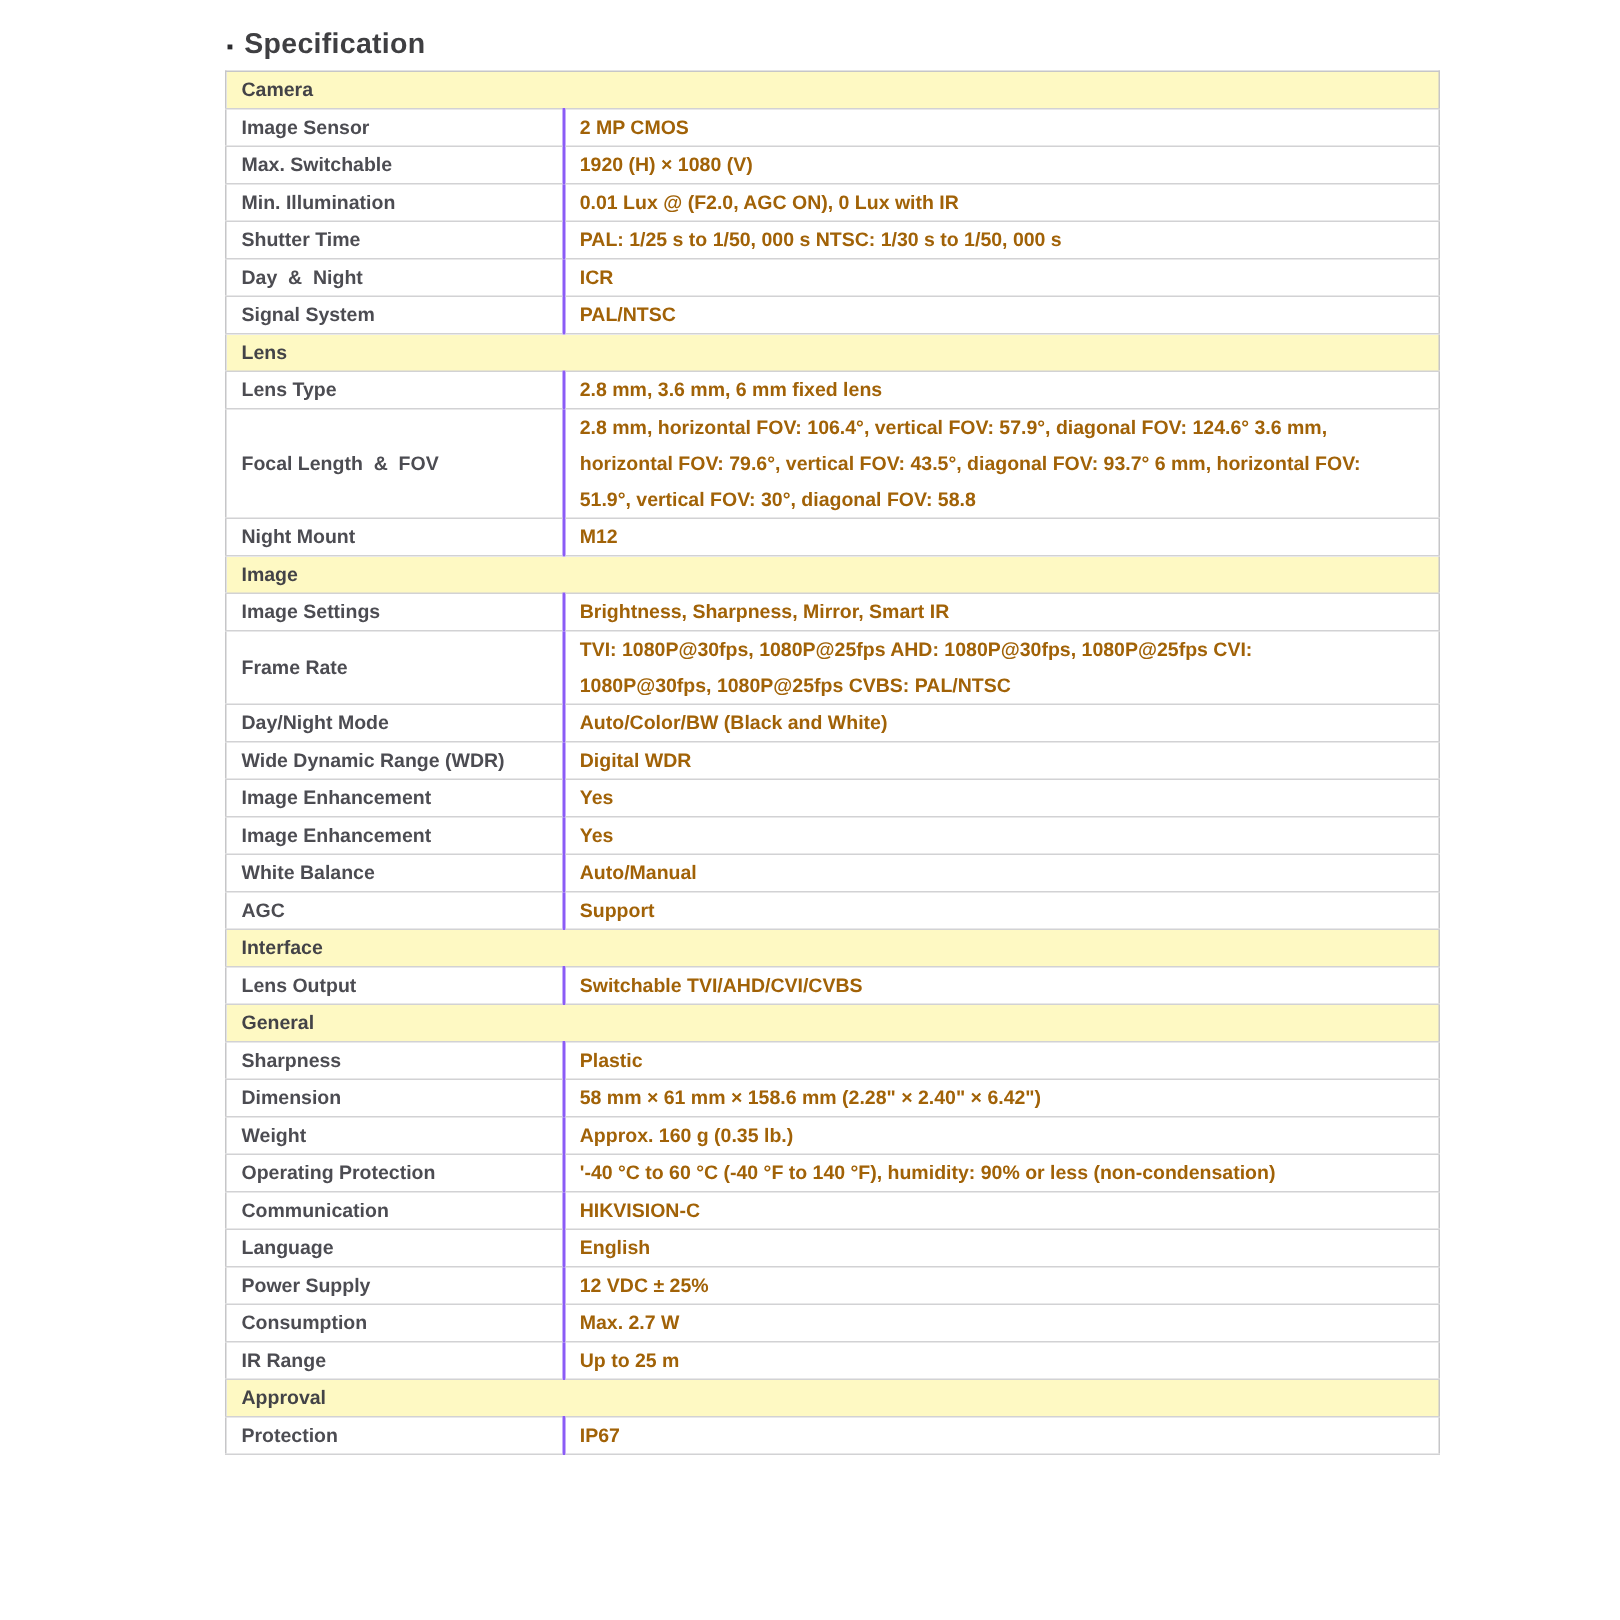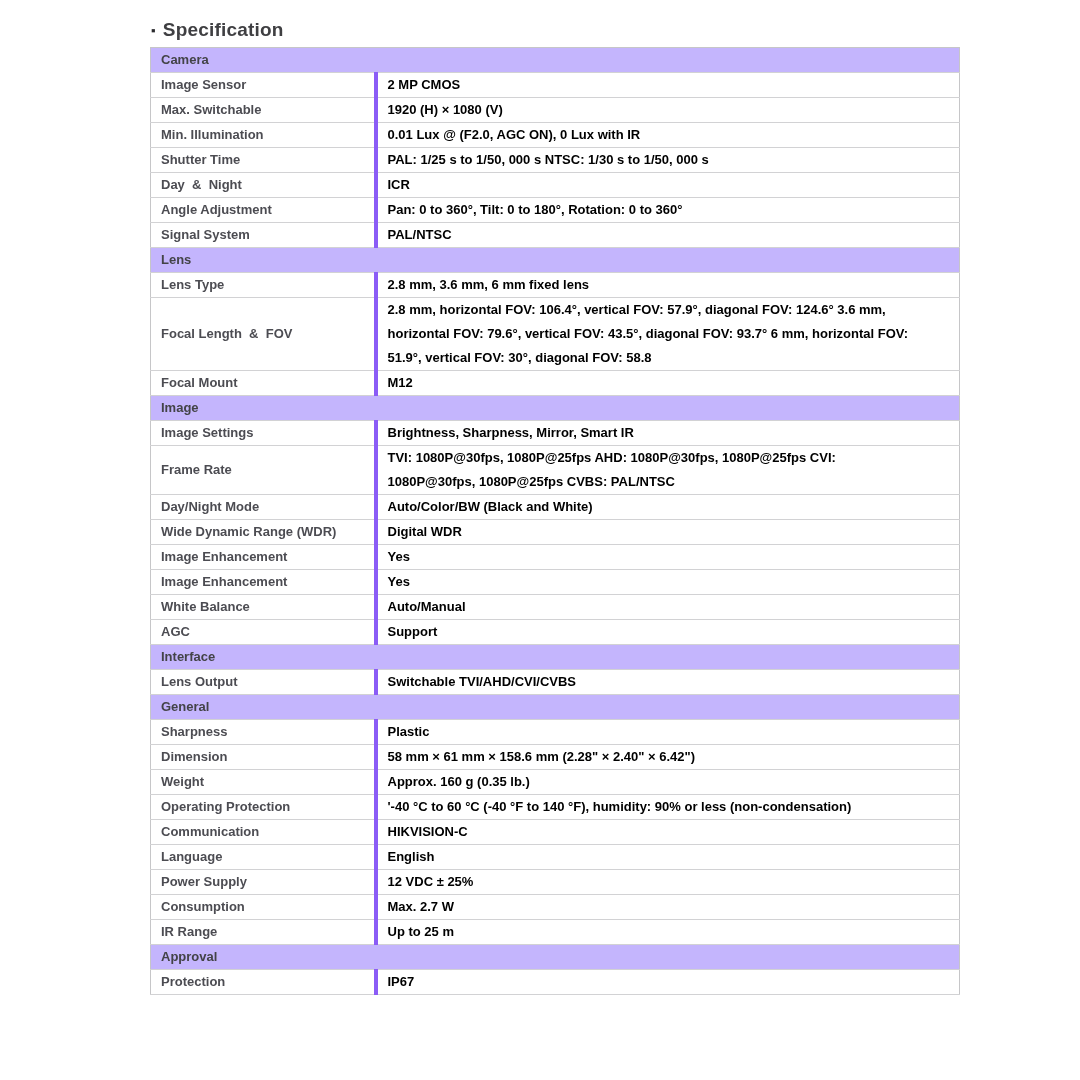--- a/index.html
+++ b/index.html
@@ -45,32 +45,32 @@
   table.spec-table td {
     box-sizing: border-box;
     border-bottom: 1px solid #d2d2d4;
     line-height: 24px;
     padding: 0 14px 0 10px;
     vertical-align: middle;
     white-space: pre-wrap;
     overflow: hidden;
   }
   td.section-cell {
-    background: #c4b5fd;
+    background: #fef9c3;
     color: #434347;
     font-weight: 700;
   }
   td.label-cell {
     color: #4c4c52;
     font-weight: 700;
-    border-right: 4px solid #8b5cf6;
+    border-right: 2px solid #8b5cf6;
     margin-left: 31px;
   }
   td.value-cell {
-    color: #000000;
+    color: #a16207;
     font-weight: 700;
   }
 </style>
 </head>
 <body>
 
 <div class="page">
 
   <div class="title-row">
     <span class="title-bullet">▪</span>
@@ -100,42 +100,38 @@
         </tr>
         <tr>
           <td class="label-cell">Shutter Time</td>
           <td class="value-cell">PAL: 1/25 s to 1/50, 000 s NTSC: 1/30 s to 1/50, 000 s</td>
         </tr>
         <tr>
           <td class="label-cell">Day  &amp;  Night</td>
           <td class="value-cell">ICR</td>
         </tr>
         <tr>
-          <td class="label-cell">Angle Adjustment</td>
-          <td class="value-cell">Pan: 0 to 360°, Tilt: 0 to 180°, Rotation: 0 to 360°</td>
-        </tr>
-        <tr>
           <td class="label-cell">Signal System</td>
           <td class="value-cell">PAL/NTSC</td>
         </tr>
         <tr>
           <td colspan="2" class="section-cell">Lens</td>
         </tr>
         <tr>
           <td class="label-cell">Lens Type</td>
           <td class="value-cell">2.8 mm, 3.6 mm, 6 mm fixed lens</td>
         </tr>
         <tr>
           <td class="label-cell">Focal Length  &amp;  FOV</td>
           <td class="value-cell">2.8 mm, horizontal FOV: 106.4°, vertical FOV: 57.9°, diagonal FOV: 124.6° 3.6 mm,
 horizontal FOV: 79.6°, vertical FOV: 43.5°, diagonal FOV: 93.7° 6 mm, horizontal FOV:
 51.9°, vertical FOV: 30°, diagonal FOV: 58.8</td>
         </tr>
         <tr>
-          <td class="label-cell">Focal Mount</td>
+          <td class="label-cell">Night Mount</td>
           <td class="value-cell">M12</td>
         </tr>
         <tr>
           <td colspan="2" class="section-cell">Image</td>
         </tr>
         <tr>
           <td class="label-cell">Image Settings</td>
           <td class="value-cell">Brightness, Sharpness, Mirror, Smart IR</td>
         </tr>
         <tr>

